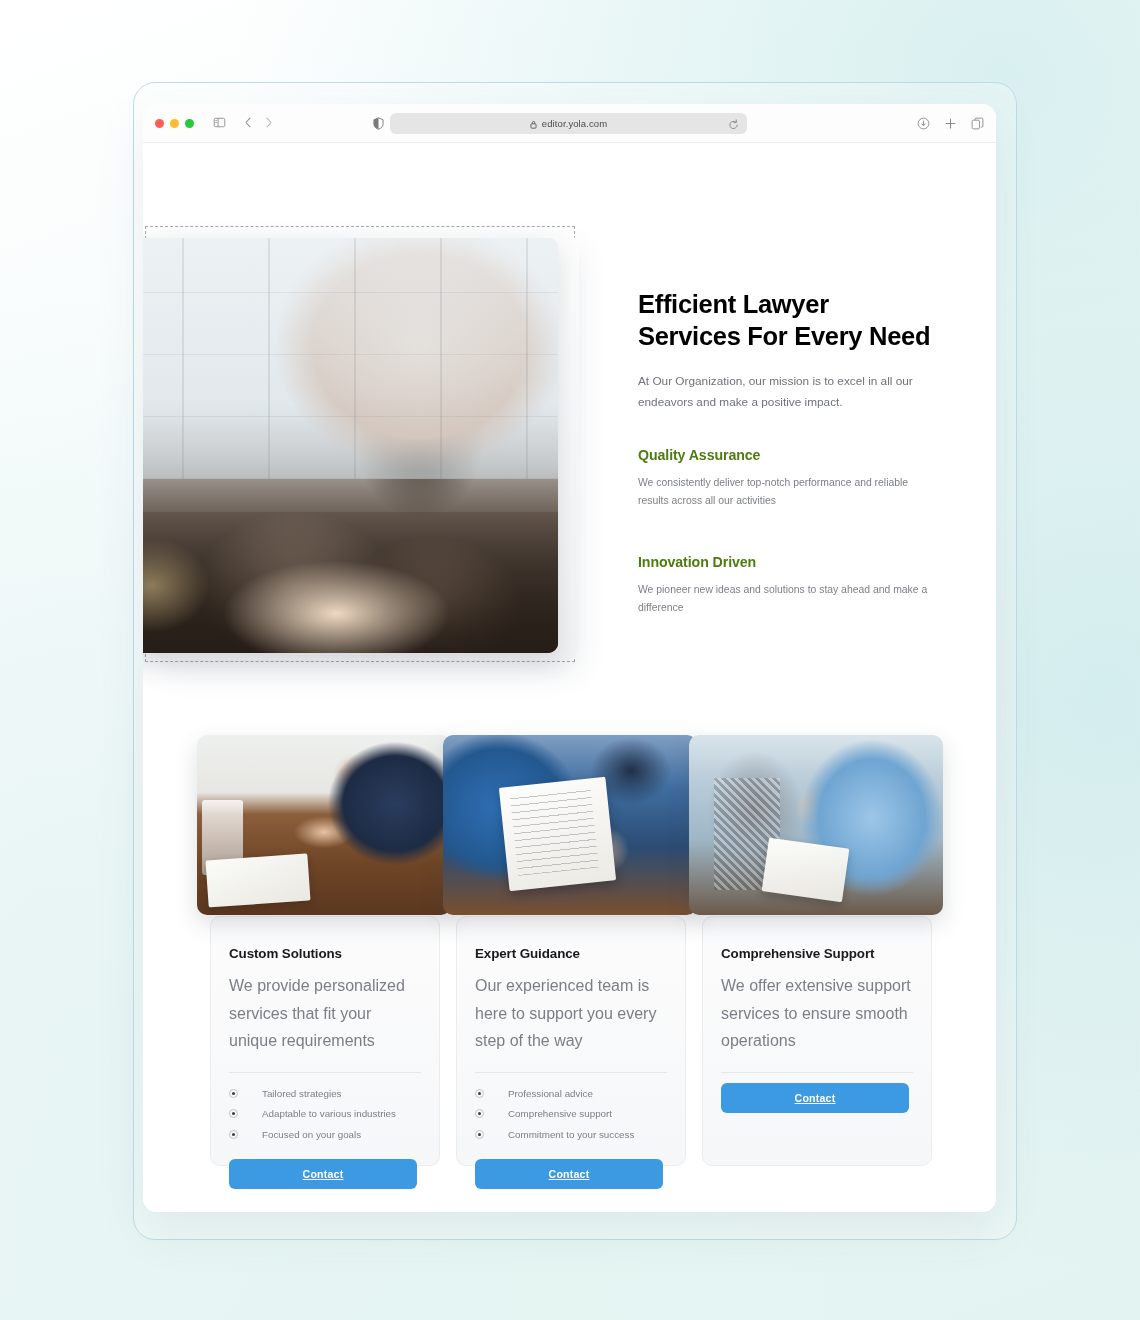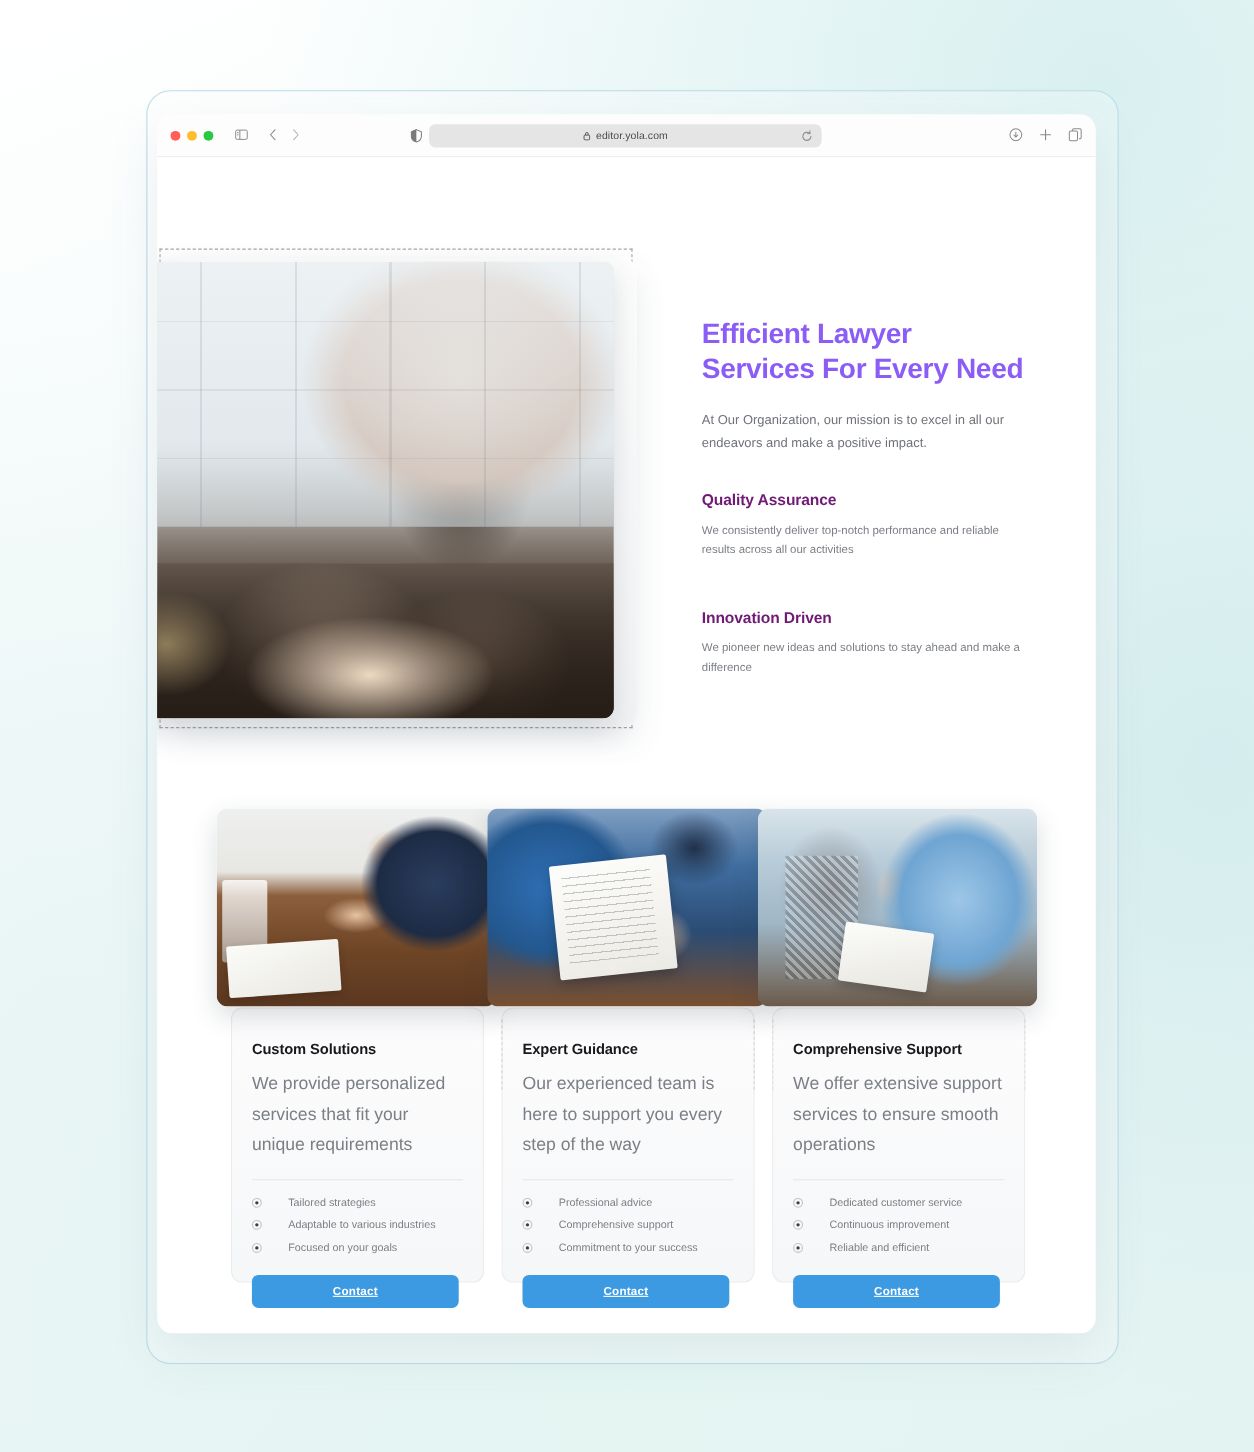--- a/index.html
+++ b/index.html
@@ -120,35 +120,35 @@
 
   .hero-text {
     position: absolute;
     left: 495px; top: 145px;
     width: 300px;
   }
   .hero-title {
     font-size: 25.5px;
     font-weight: bold;
     line-height: 1.26;
-    color: #8b5cf6;
+    color: #000000;
     letter-spacing: -0.3px;
   }
   .hero-sub {
     margin-top: 19px;
     font-size: 11.8px;
     line-height: 1.72;
     color: #6f7379;
   }
   .feat { margin-top: 35px; }
   .feat + .feat { margin-top: 44px; }
   .feat-h {
     font-size: 14.2px;
     font-weight: bold;
-    color: #701a75;
+    color: #4d7c0f;
     letter-spacing: -0.1px;
   }
   .feat-p {
     margin-top: 11px;
     font-size: 10.4px;
     line-height: 1.75;
     color: #7b7f85;
   }
 
   
@@ -512,33 +512,19 @@
       <div class="card-wrap">
         <div class="card-img">
           <div class="photo card3"></div>
         </div>
         <div class="card-sel"></div>
         <div class="card-body"></div>
         <div class="card-inner">
           <div class="card-title">Comprehensive Support</div>
           <div class="card-desc">We offer extensive support services to ensure smooth operations</div>
           <div class="card-rule"></div>
-          <div class="bullets">
-            <div class="bullet">
-              <span class="ring"></span>
-              <span>Dedicated customer service</span>
-            </div>
-            <div class="bullet">
-              <span class="ring"></span>
-              <span>Continuous improvement</span>
-            </div>
-            <div class="bullet">
-              <span class="ring"></span>
-              <span>Reliable and efficient</span>
-            </div>
-          </div>
           <button class="contact-btn">Contact</button>
         </div>
       </div>
 
     </div>
   </div>
 </div>
 
 </body></html>

